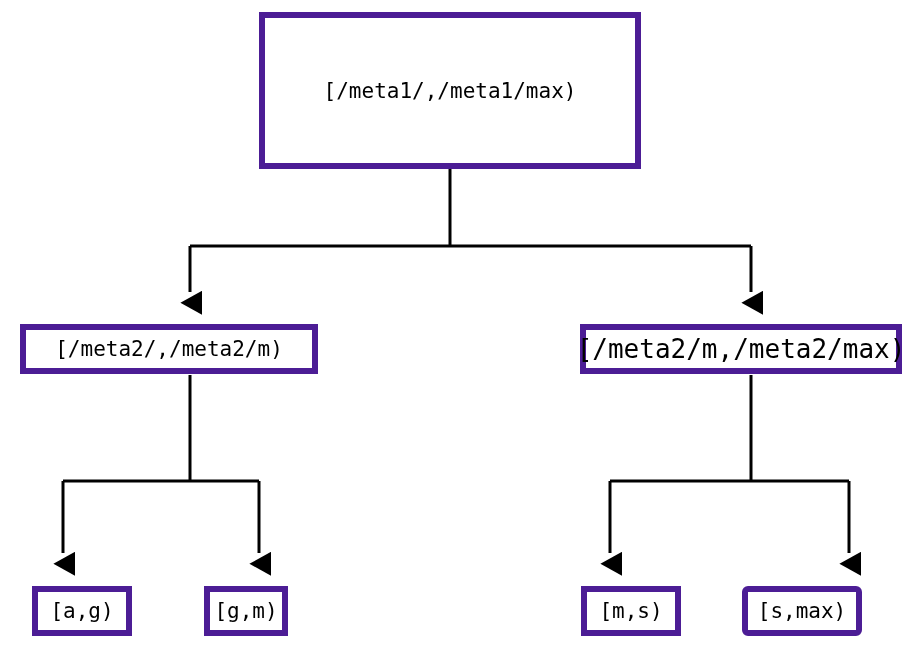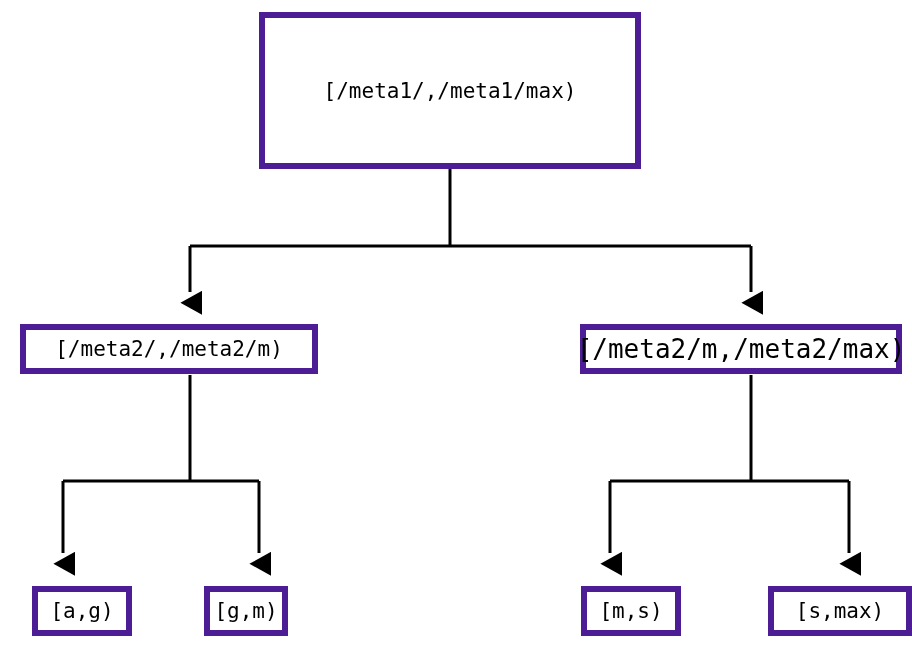--- a/index.html
+++ b/index.html
@@ -49,21 +49,21 @@
     font-size: 26px;
   }
   .node-leaf {
     top: 586px;
     height: 50px;
     font-size: 21px;
   }
   .leaf-1 { left: 24px;   width: 100px; margin-left: 8px; }
   .leaf-2 { left: 204px; width: 84px; }
   .leaf-3 { left: 553px; width: 100px; margin-left: 28px; }
-  .leaf-4 { left: 768px; width: 144px; }
+  .leaf-4 { left: 742px; width: 120px; border-radius: 6px; }
 
   #edges {
     position: absolute;
     left: 0;
     top: 0;
     width: 912px;
     height: 652px;
     pointer-events: none;
   }
 </style>

